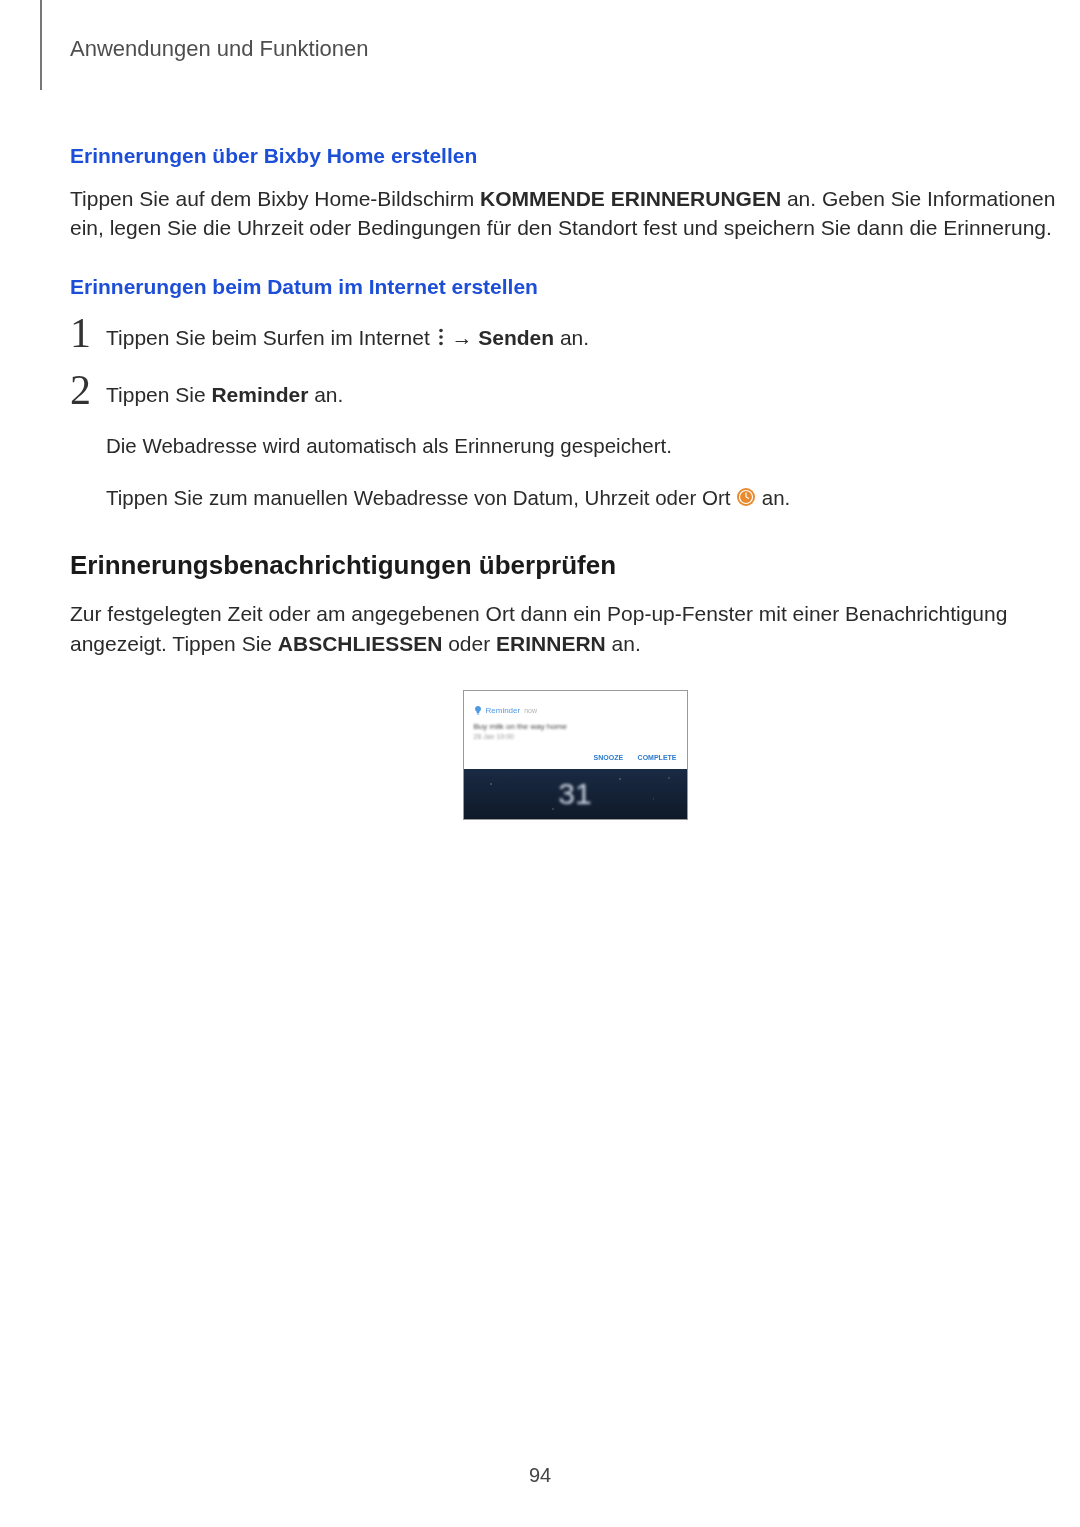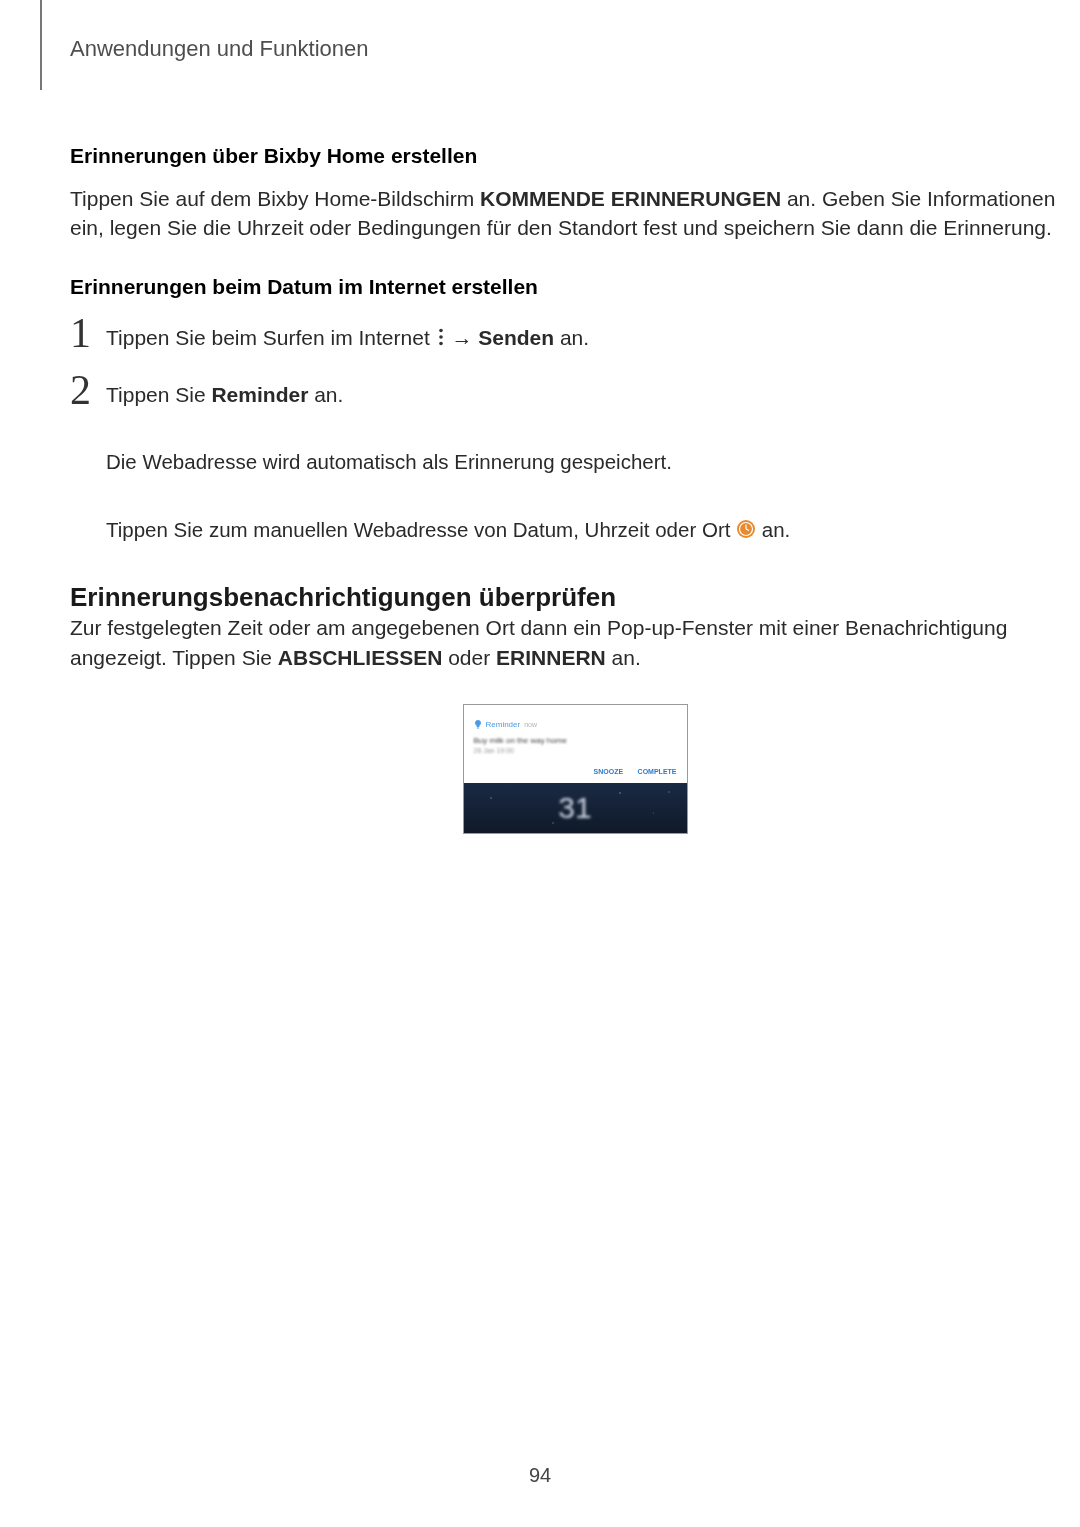--- a/index.html
+++ b/index.html
@@ -29,21 +29,21 @@
     }
     .section-header {
       font-size: 22px;
       color: #4e4e4e;
       margin-bottom: 82px;
       font-weight: 400;
     }
     .sec-title {
       font-size: 21px;
       font-weight: 700;
-      color: #000000;
+      color: #1d4ed8;
       margin-bottom: 16px;
     }
     .body-text {
       font-size: 21px;
       line-height: 1.4;
       color: #2a2a2a;
       margin-bottom: 32px;
     }
     .body-text b, .step-text b {
       font-weight: 700;
@@ -69,27 +69,28 @@
     }
     .step-text {
       font-size: 21px;
       line-height: 1.4;
       color: #2a2a2a;
     }
     .sub-text {
       font-size: 20.5px;
       line-height: 1.45;
       color: #2a2a2a;
-      margin-top: 38px;
+      margin-top: 22px;
     }
     .h2-title {
       font-size: 26px;
       font-weight: 700;
       color: #1a1a1a;
       margin-top: 36px;
+      margin-bottom: 18px;
     }
     .inline-icon {
       display: inline-block;
       vertical-align: middle;
     }
     .screenshot-box {
       display: block;
       margin: 22px auto 0 auto;
       width: 225px;
       height: 130px;

